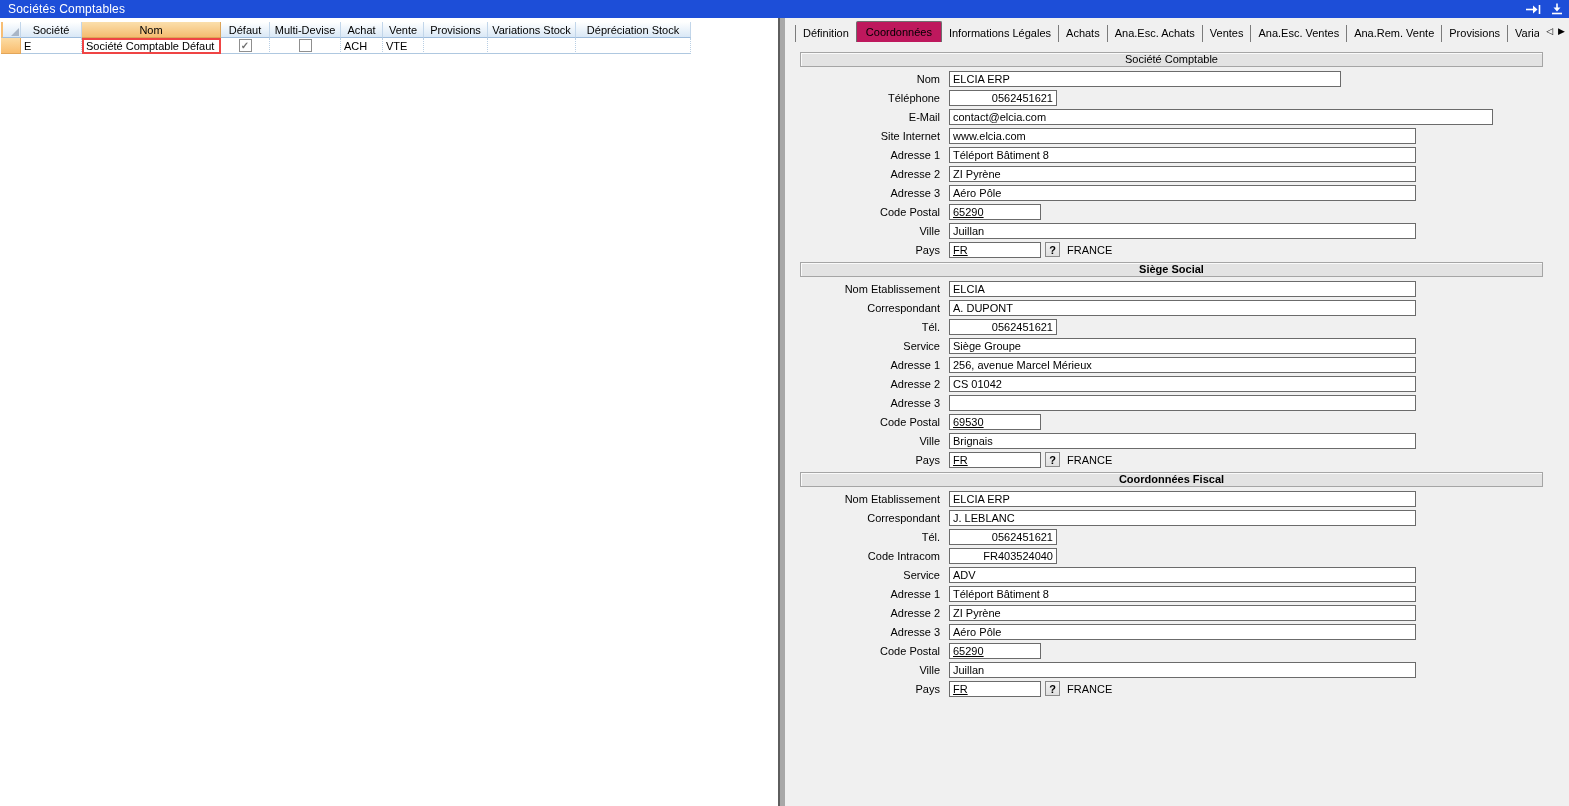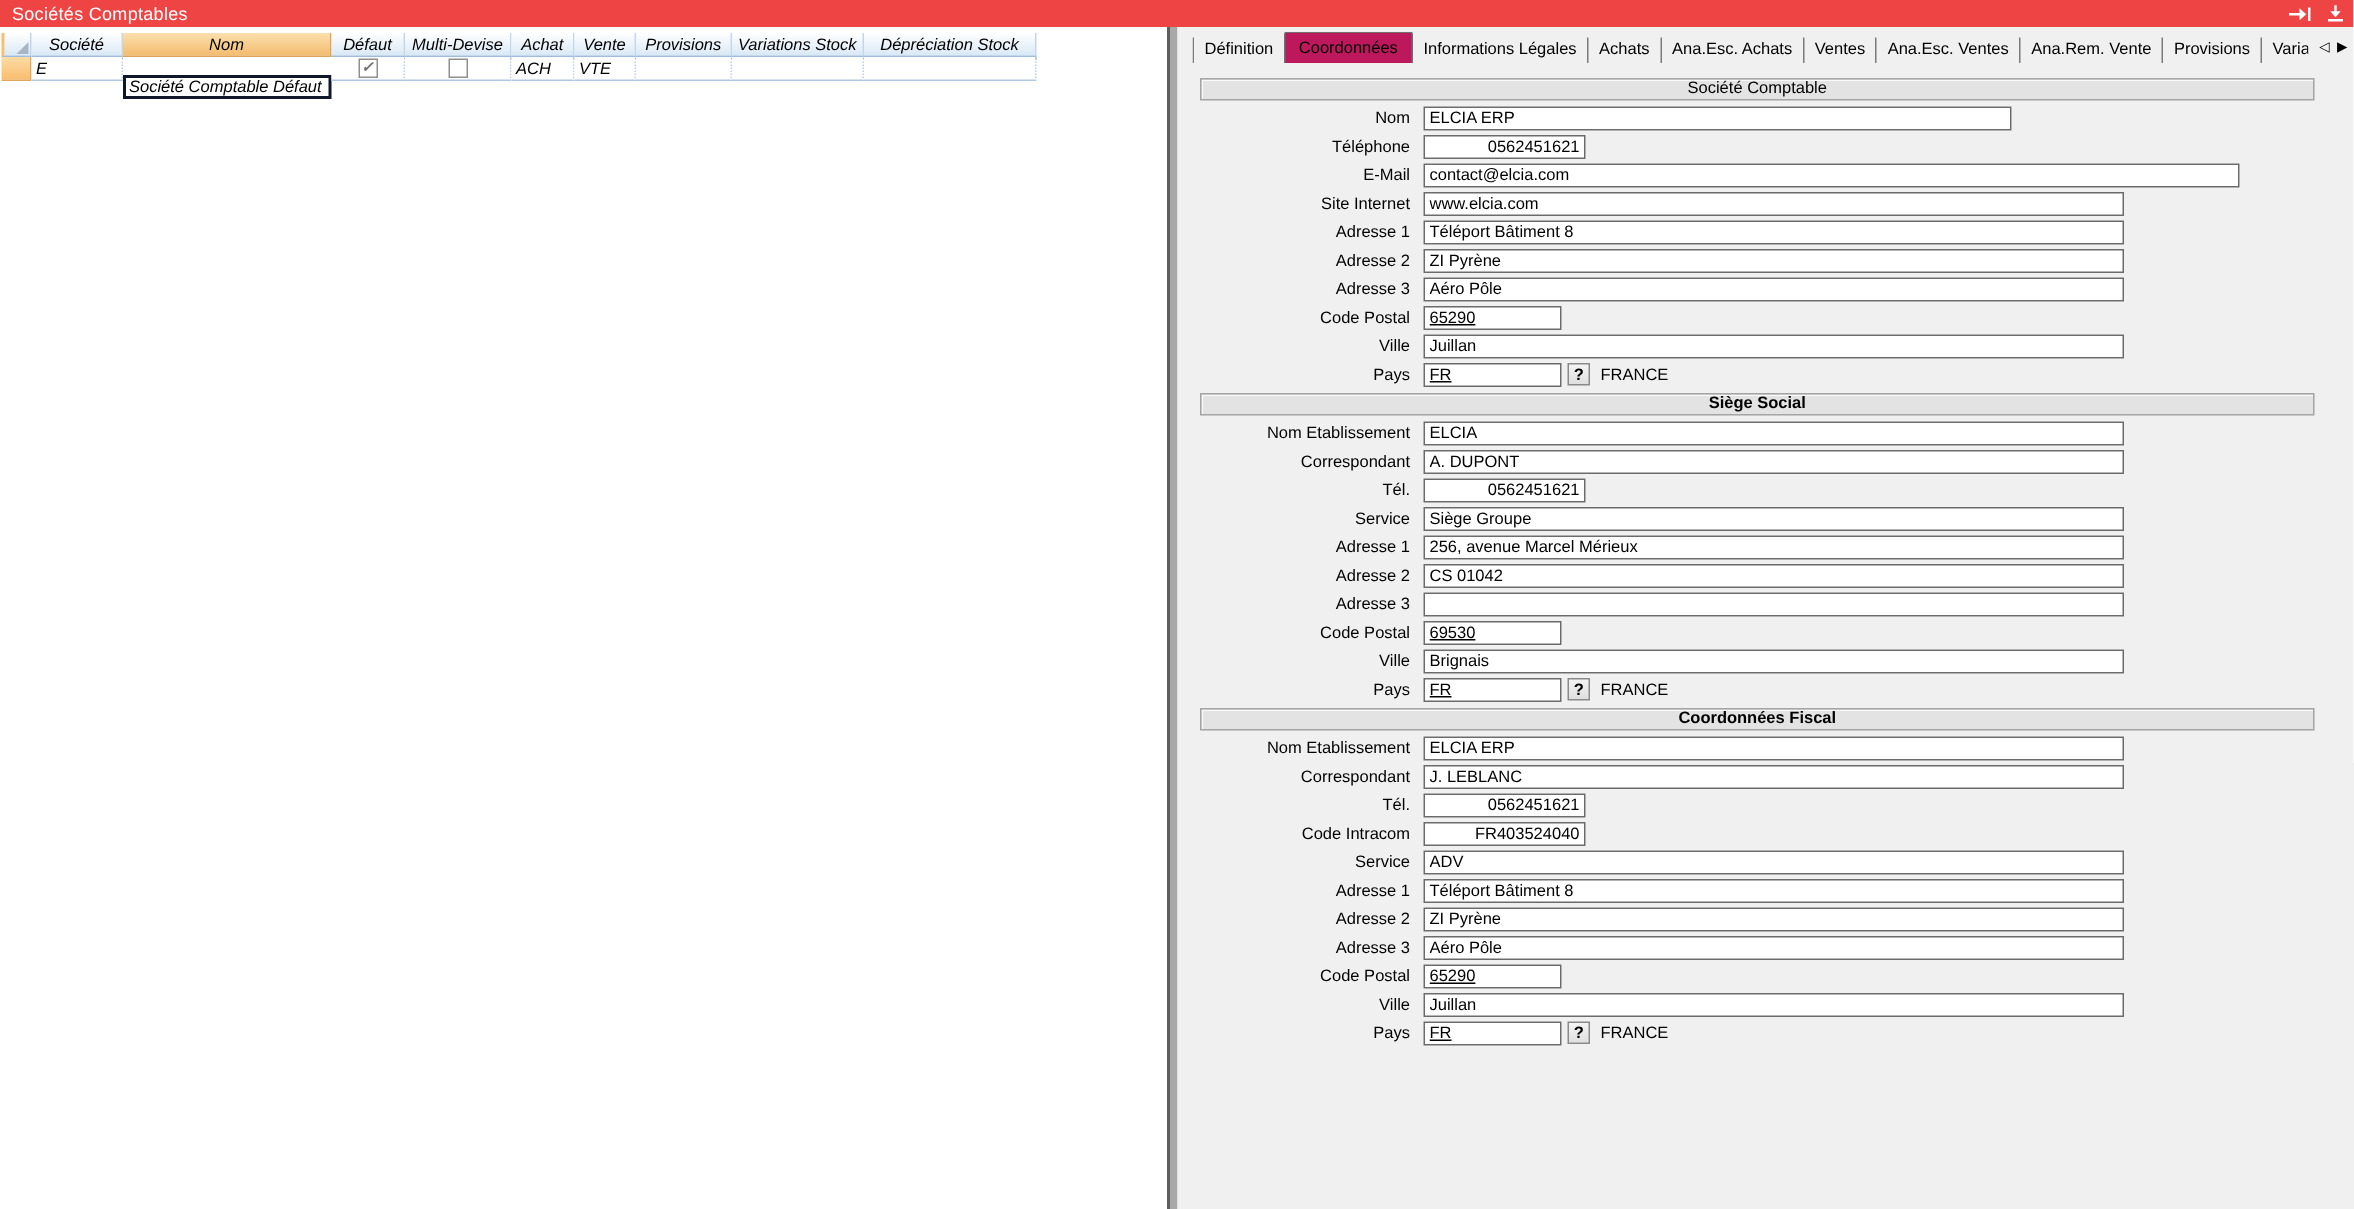--- a/index.html
+++ b/index.html
@@ -1,46 +1,46 @@
 <!DOCTYPE html>
 <html><head>
 <meta charset="utf-8">
 <style>
   * { box-sizing: border-box; margin: 0; padding: 0; }
   html, body { width: 1569px; height: 806px; overflow: hidden; }
   body { font-family: "Liberation Sans", sans-serif; font-size: 11px; color: #000; background: #fff; position: relative; }
 
   
   .titlebar { position: absolute; top: 0; left: 0; width: 1569px; height: 18px;
-    background: #ef4444; color: #fff; display: flex; align-items: center; padding: 0 6px 0 8px; }
+    background: #1d4ed8; color: #fff; display: flex; align-items: center; padding: 0 6px 0 8px; }
   .titlebar-text { font-size: 12px; letter-spacing: .2px; }
   .titlebar-icons { margin-left: auto; display: flex; gap: 9px; align-items: center; }
   .tb-icon { display: inline-flex; }
 
   
   .left-panel  { position: absolute; top: 18px; left: 0; width: 778px; height: 788px; background: #fff; }
   .split-dark  { position: absolute; top: 18px; left: 778px; width: 2px; height: 788px; background: #5E5E5E; }
   .split-gray  { position: absolute; top: 18px; left: 780px; width: 5px; height: 788px; background: #A8A8A8; }
   .right-panel { position: absolute; top: 18px; left: 785px; width: 784px; height: 788px; background: #F0F0F0; }
 
   
-  .grid { position: absolute; top: 4px; left: 1px; font-style: italic; }
+  .grid { position: absolute; top: 4px; left: 1px; }
   .grid-header, .grid-row { display: flex; }
   .gh { height: 16px; display: flex; align-items: center; justify-content: center;
     background: linear-gradient(#FFFFFF, #D9E8F6);
     border-bottom: 1px solid #9EBCDC; border-right: 1px solid #C2D6EA; white-space: nowrap; overflow: hidden; }
   .gh.sel { background: linear-gradient(#FBDFAC, #F4BC70); border-bottom: 1px solid #DCA459; border-right: 1px solid #DCA459; }
   .gh.corner { width: 20px; position: relative; border-left: 2px solid #F7BE74; }
   .gh.corner::after { content: ""; position: absolute; right: 1px; bottom: 1px;
     border-bottom: 8px solid #A9B6C6; border-left: 8px solid transparent; }
   .gc { height: 16px; display: flex; align-items: center; background: #fff; padding: 0 3px;
     border-right: 1px dotted #B9CFE4; border-bottom: 1px solid #AFC8E0; white-space: nowrap; overflow: hidden; }
   .gc.rowsel { width: 20px; padding: 0; background: linear-gradient(#FCDCA4, #F9BD6E);
     border-right: 1px solid #E2A65A; border-bottom: 1px solid #E2A65A; }
-  .gc.selcell { border: 2px solid #0f172a; padding: 0 2px; margin-top: 12px; }
+  .gc.selcell { border: 2px solid #ef4444; padding: 0 2px; }
   .gc.c-center { justify-content: center; }
   .cb { width: 13px; height: 13px; border: 1px solid #8F8F8F; background: #fff;
     display: flex; align-items: center; justify-content: center;
     font-size: 10px; font-weight: bold; color: #6F6F6F; line-height: 11px; }
 
   
   .tabstrip { position: absolute; top: 3px; left: 10px; right: 30px; height: 21px;
     display: flex; align-items: flex-end; overflow: hidden; }
   .tab { height: 17px; line-height: 16px; padding: 0 7px; border-left: 1px solid #7B7B7B;
     white-space: nowrap; cursor: default; }

